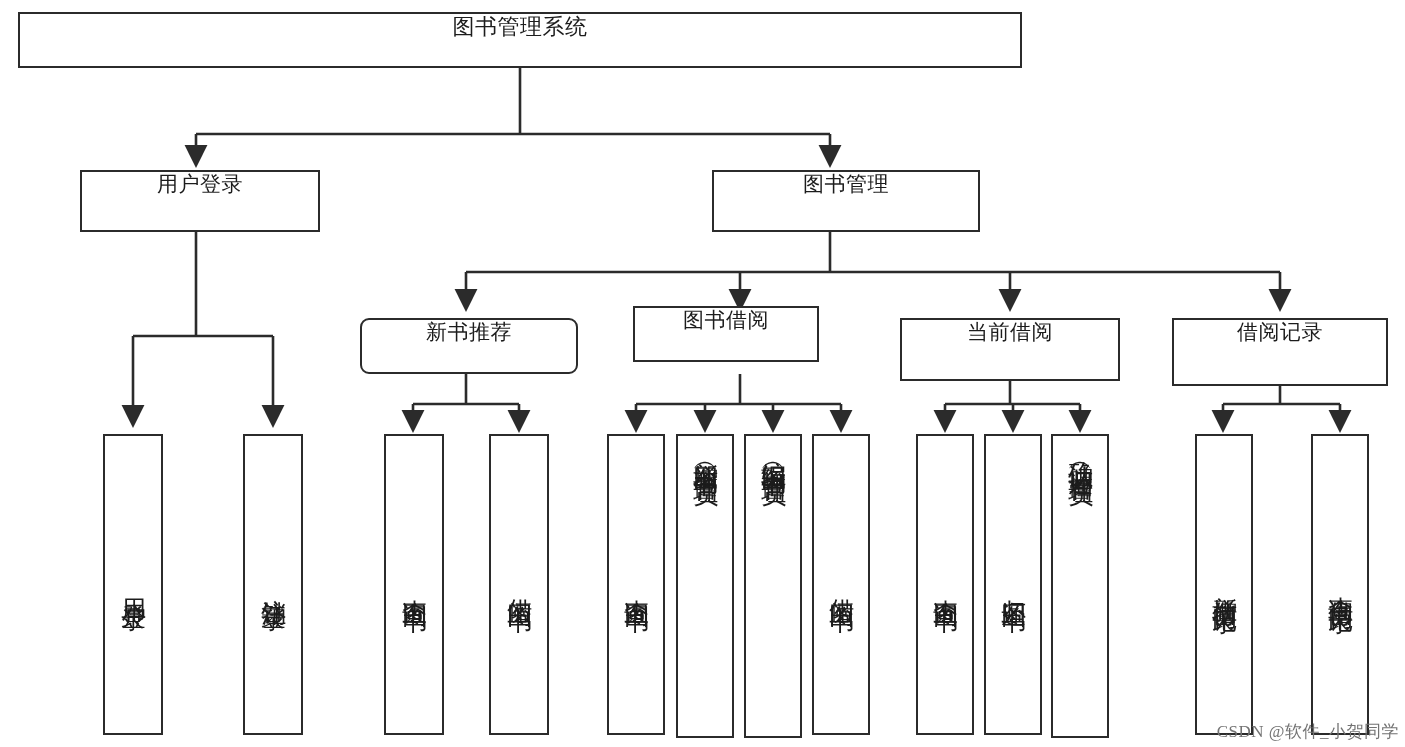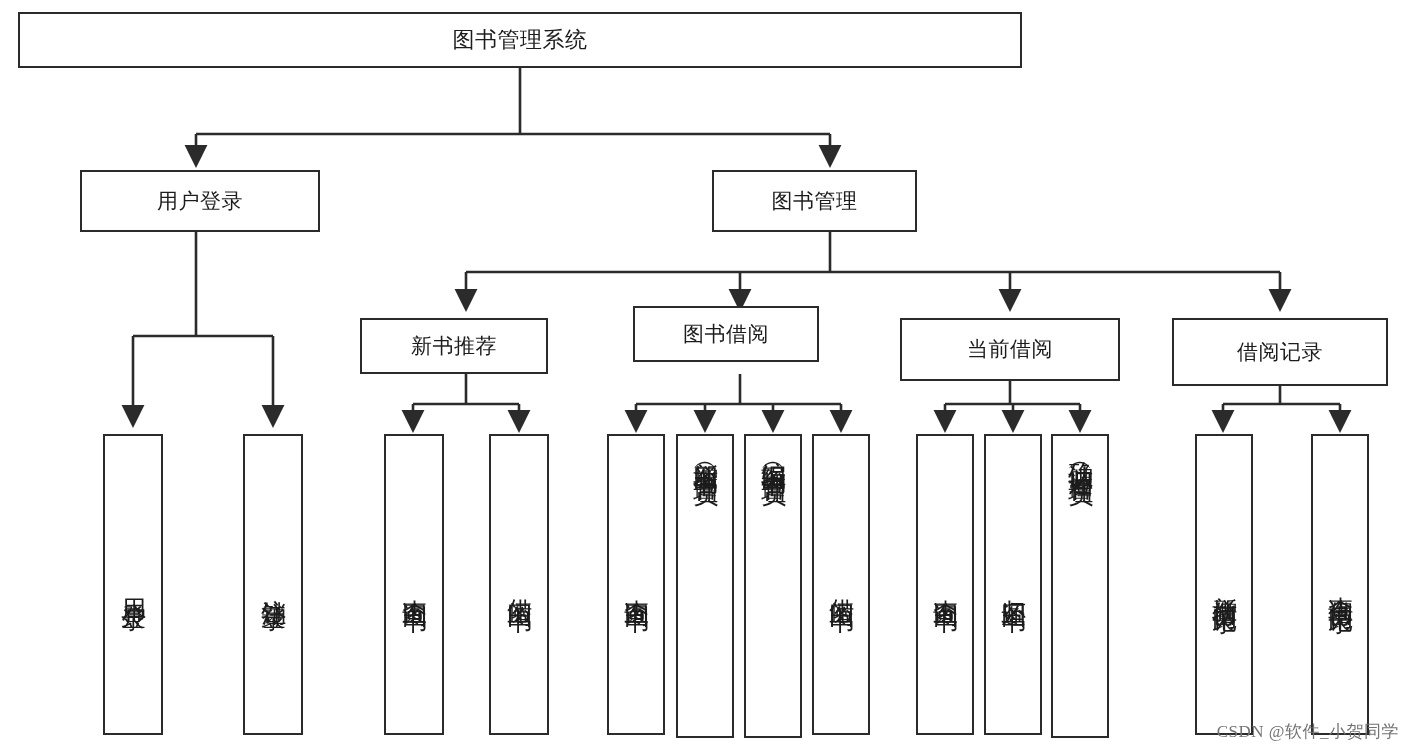--- a/index.html
+++ b/index.html
@@ -25,21 +25,21 @@
     width: 1405px;
     height: 747px;
   }
   
   .node {
     position: absolute;
     box-sizing: border-box;
     border: 2.4px solid #2b2b2b;
     background: #ffffff;
     display: flex;
-    align-items: center;
+    align-items: flex-start;
     justify-content: center;
     z-index: 5;
   }
   .node .label {
     color: #1c1c1c;
     letter-spacing: 0.5px;
     line-height: 1.18;
     text-align: center;
     white-space: nowrap;
   }
@@ -136,25 +136,25 @@
     </g>
   </svg>
 
   <div class="node horiz root" style="left:18px; top:12px; width:1004px; height:56px;">
     <span class="label">图书管理系统</span>
   </div>
 
   <div class="node horiz" style="left:80px; top:170px; width:240px; height:62px;">
     <span class="label">用户登录</span>
   </div>
-  <div class="node horiz" style="left:712px; top:170px; width:205px; height:62px;">
+  <div class="node horiz" style="left:712px; top:170px; width:268px; height:62px;">
     <span class="label">图书管理</span>
   </div>
 
-  <div class="node horiz" style="left:360px; top:318px; width:188px; height:56px;">
+  <div class="node horiz" style="left:360px; top:318px; width:218px; height:56px;border-radius:9px;">
     <span class="label">新书推荐</span>
   </div>
   <div class="node horiz" style="left:633px; top:306px; width:186px; height:56px;">
     <span class="label">图书借阅</span>
   </div>
   <div class="node horiz" style="left:900px; top:318px; width:220px; height:63px;">
     <span class="label">当前借阅</span>
   </div>
   <div class="node horiz" style="left:1172px; top:318px; width:216px; height:68px;">
     <span class="label">借阅记录</span>

